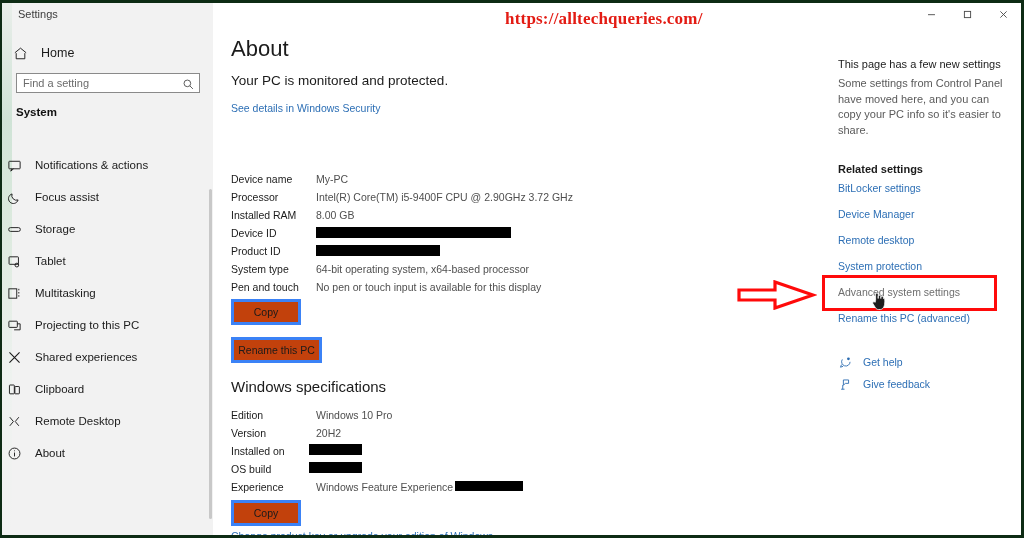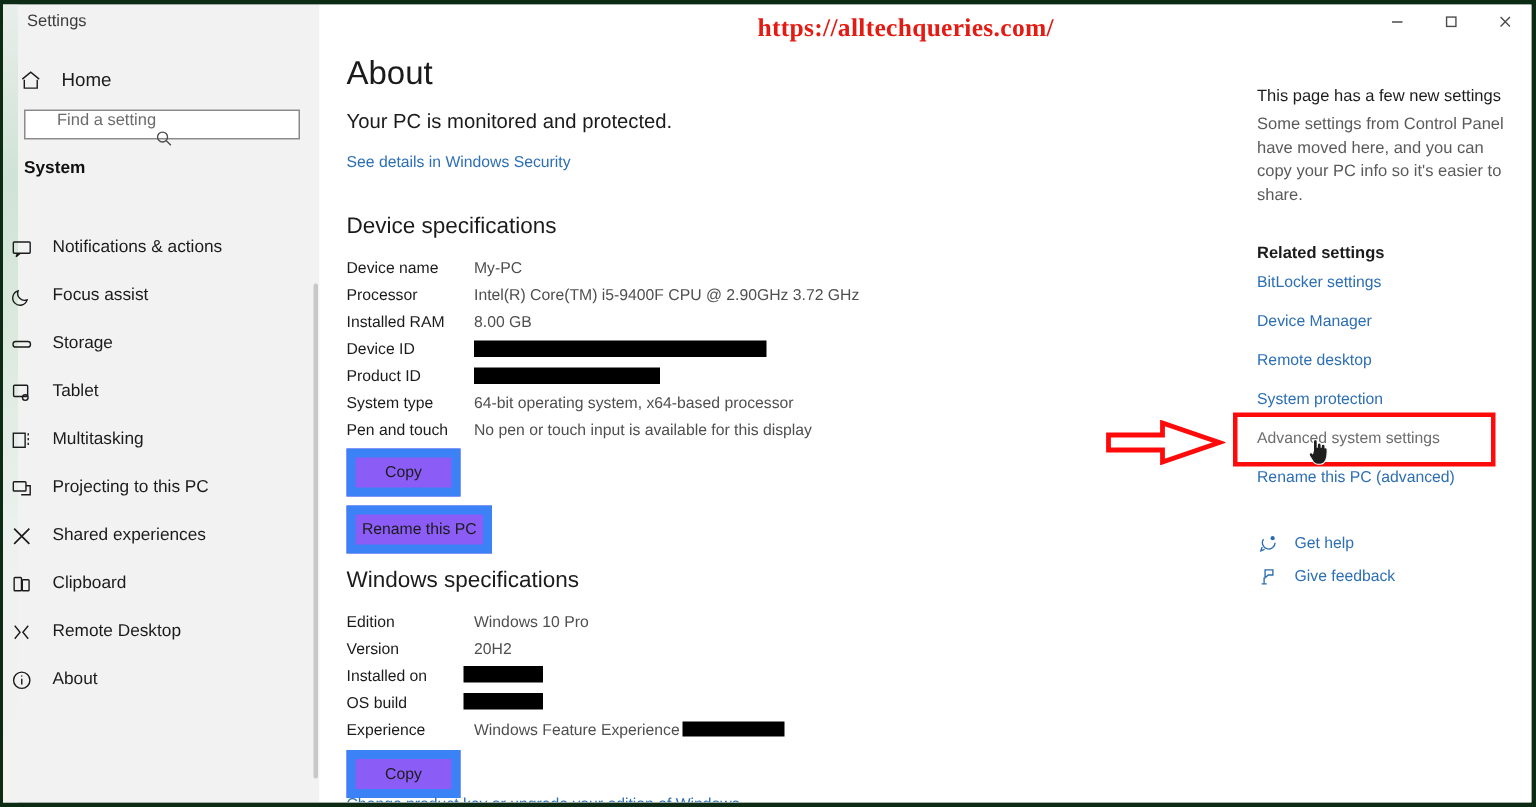--- a/index.html
+++ b/index.html
@@ -22,21 +22,21 @@
   .sidebar-inner{position:relative;z-index:2;}
   .app-title{position:absolute;left:16px;top:5px;font-size:11px;color:#3c3c3c;}
   .home-row{position:absolute;left:10px;top:37px;width:180px;height:26px;
             display:flex;align-items:center;gap:13px;cursor:default;}
   .home-row .lbl{font-size:12.5px;color:#1b1b1b;}
   .ico{width:16px;height:16px;display:inline-flex;align-items:center;justify-content:center;
        color:#1b1b1b;flex:0 0 16px;}
   .ico svg{display:block;}
   .search-box{position:absolute;left:14px;top:70px;width:184px;height:20px;
       border:1px solid #8a8a8a;background:#ffffff;box-sizing:border-box;
-      display:flex;align-items:center;padding:0 4px 0 6px;flex-direction:column;}
+      display:flex;align-items:center;padding:0 4px 0 6px;}
   .search-box input{border:0;outline:0;flex:1;font-size:11px;color:#555;
       font-family:"Liberation Sans",sans-serif;background:transparent;padding:0;height:16px;}
   .search-box input::placeholder{color:#6b6b6b;}
   .search-ico{width:13px;height:13px;color:#4a4a4a;}
   .group-title{position:absolute;left:14px;top:103px;font-size:11.5px;font-weight:bold;color:#111;}
 
   .navlist{position:absolute;left:0;top:146px;width:211px;}
   .navitem{height:32px;display:flex;align-items:center;gap:13px;padding-left:4px;
            box-sizing:border-box;cursor:default;}
   .navitem .lbl{font-size:11.5px;color:#1b1b1b;white-space:nowrap;}
@@ -59,21 +59,21 @@
   .seclink{position:absolute;left:18px;top:99px;font-size:10.5px;color:#2d6fb5;cursor:pointer;}
 
   .sec-head{position:absolute;left:18px;font-size:15px;color:#1b1b1b;}
   .sec-head.a{top:139px;}
   .sec-head.b{top:375px;}
   .specrow{position:absolute;left:18px;height:17px;}
   .specrow .k{position:absolute;left:0;top:0;font-size:10.5px;color:#1b1b1b;white-space:nowrap;}
   .specrow .v{position:absolute;top:0;font-size:10.5px;color:#4f4f4f;white-space:nowrap;}
   .redact{position:absolute;background:#000;}
 
-  .btn{position:absolute;background:#8b5cf6;border:6px solid #3b82f6;color:#1b1b1b;
+  .btn{position:absolute;background:#c2410c;border:3px solid #3b82f6;color:#1b1b1b;
        font-size:10.5px;font-family:"Liberation Sans",sans-serif;
        display:flex;align-items:center;justify-content:center;cursor:default;}
 
   .footlink{position:absolute;left:18px;top:527px;font-size:10.5px;color:#2d6fb5;
             white-space:nowrap;overflow:hidden;height:10px;}
 
   
   .rightpane{position:absolute;left:625px;top:55px;width:170px;}
   .rp-title{font-size:11px;color:#1b1b1b;margin:0 0 6px 0;}
   .rp-body{font-size:11px;color:#5a5a5a;line-height:15.5px;}
@@ -234,21 +234,20 @@
           </svg>
       </div>
     </div>
 
     <div class="watermark">https://alltechqueries.com/</div>
 
     <div class="page-title">About</div>
     <div class="subhead">Your PC is monitored and protected.</div>
     <div class="seclink">See details in Windows Security</div>
 
-    <div class="sec-head a">Device specifications</div>
 
     <div class="specrow" style="top:170px">
       <span class="k">Device name</span>
       <span class="v" style="left:85px">My-PC</span>
     </div>
     <div class="specrow" style="top:188px">
       <span class="k">Processor</span>
       <span class="v" style="left:85px">Intel(R) Core(TM) i5-9400F CPU @ 2.90GHz   3.72 GHz</span>
     </div>
     <div class="specrow" style="top:206px">

